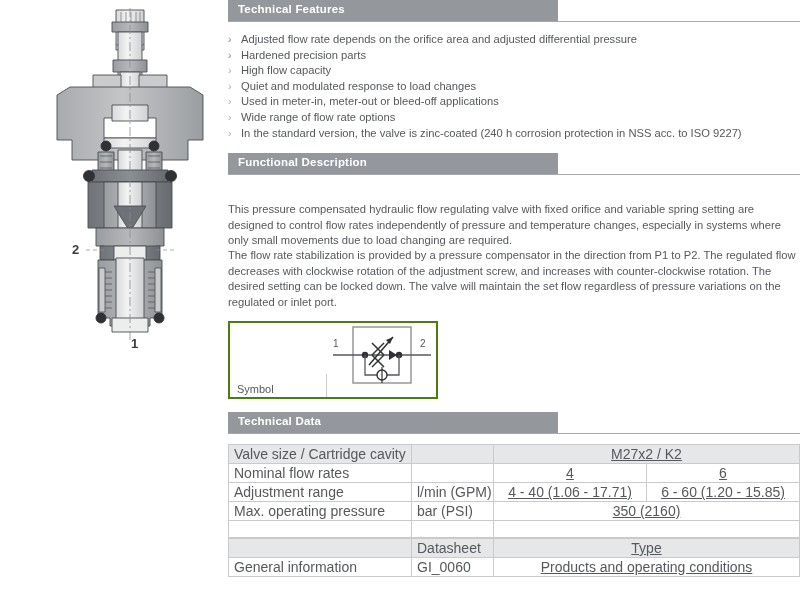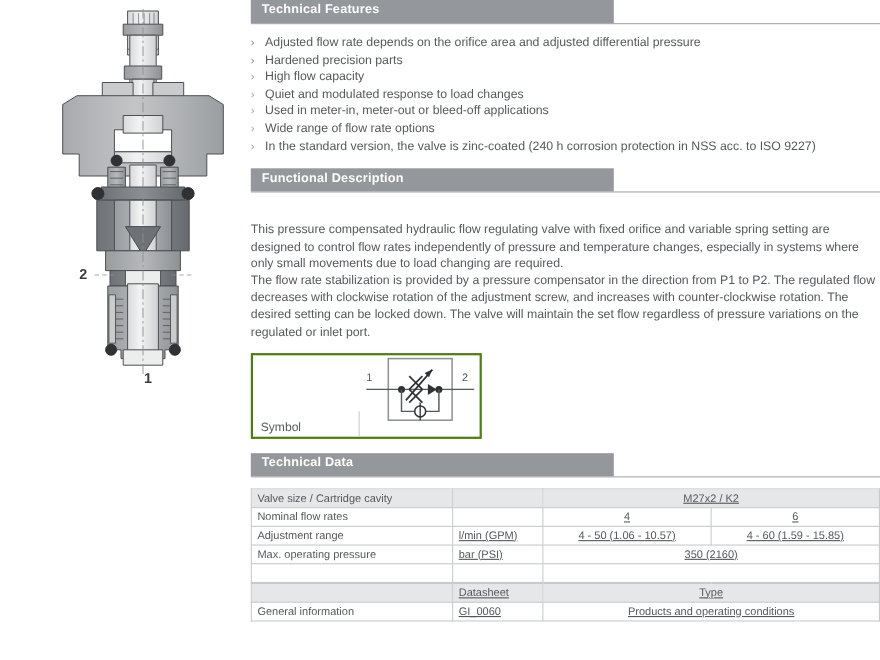--- a/index.html
+++ b/index.html
@@ -122,33 +122,33 @@
   #symbol-box .sym-right {
     flex: 1;
     position: relative;
   }
 
   
   table.data-table {
     border-collapse: collapse;
     width: 572px;
     table-layout: fixed;
-    font-size: 10px;
+    font-size: 14px;
     color: #55585c;
   }
   table.data-table td {
     border: 1px solid #c8cacc;
     padding: 1px 5px;
     height: 14px;
     vertical-align: middle;
     white-space: nowrap;
     overflow: hidden;
   }
   .c-name  { width: 172px; }
-  .c-unit  { width: 71px; text-decoration: underline; }
+  .c-unit  { width: 71px; }
   .c-v1    { width: 164px; }
   .c-v2    { width: 165px; }
   .shaded  { background: #e6e7e9; }
   .ctr     { text-align: center; text-decoration: underline; }
   .spacer-row td {
     border-left: 1px solid #c8cacc;
     border-right: 1px solid #c8cacc;
     border-top: 1px solid #c8cacc;
     border-bottom: 1px solid #c8cacc;
     height: 11px;
@@ -350,22 +350,22 @@
         </tr>
         <tr>
           <td class="c-name">Nominal flow rates</td>
           <td class="c-unit"></td>
           <td class="c-v1 ctr">4</td>
           <td class="c-v2 ctr">6</td>
         </tr>
         <tr>
           <td class="c-name">Adjustment range</td>
           <td class="c-unit">l/min (GPM)</td>
-          <td class="c-v1 ctr">4 - 50 (1.06 - 10.57)</td>
-          <td class="c-v2 ctr">4 - 60 (1.59 - 15.85)</td>
+          <td class="c-v1 ctr">4 - 40 (1.06 - 17.71)</td>
+          <td class="c-v2 ctr">6 - 60 (1.20 - 15.85)</td>
         </tr>
         <tr>
           <td class="c-name">Max. operating pressure</td>
           <td class="c-unit">bar (PSI)</td>
           <td class="ctr" colspan="2">350 (2160)</td>
         </tr>
         <tr class="spacer-row">
           <td></td>
           <td></td>
           <td colspan="2"></td>

